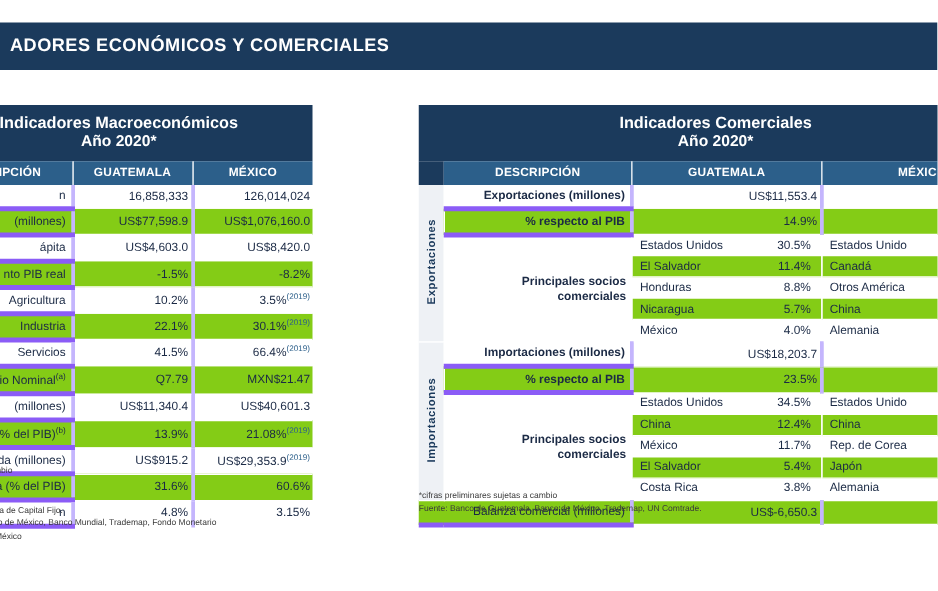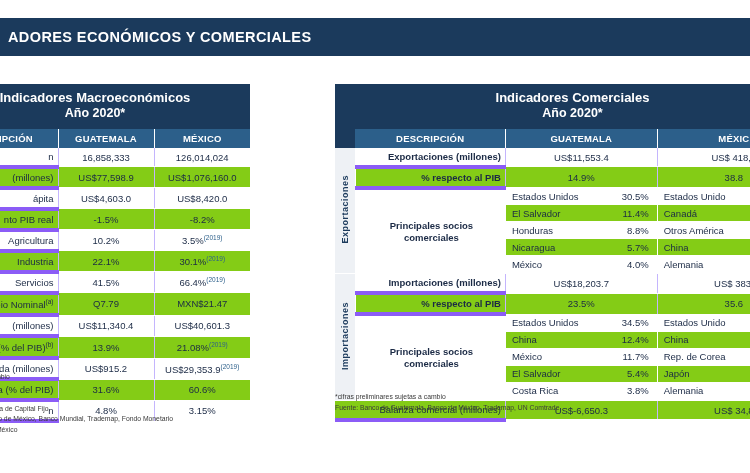--- a/index.html
+++ b/index.html
@@ -34,22 +34,22 @@
     background:#2c5f8a;color:#fff;font-size:9.5px;font-weight:bold;
     text-align:center;padding:4px 2px;letter-spacing:.2px;
     border-right:1px solid #ffffff;
   }
   .colhead th:last-child{border-right:none;}
   .desc{
     text-align:right;padding:3px 4px 3px 6px;font-size:9.5px;white-space:nowrap;
     border-bottom:4px solid #8b5cf6;
   }
   .val{
-    text-align:center;padding:3px 2px;font-size:9.5px;white-space:nowrap;
-    border-bottom:1px solid #ffffff;border-left:1px solid #c4b5fd;
+    text-align:right;padding:3px 2px;font-size:9.5px;white-space:nowrap;
+    border-bottom:1px solid #ffffff;border-left:3px solid #c4b5fd;
   }
   .zebra0{background:#ffffff;}
   .zebra1{background:#84cc16;}
   .sup{font-size:6.5px;vertical-align:super;}
   .yr{font-size:6.5px;vertical-align:super;color:#2c5f8a;}
 
   
   #macro{left:-60px;top:84px;width:310px;}
   #macro .thead{width:310px;}
   #macro table{width:310px;}
@@ -74,21 +74,21 @@
     text-align:center;vertical-align:middle;
   }
   .sidelbl span{
     display:inline-block;writing-mode:vertical-rl;transform:rotate(180deg);
     font-size:9px;font-weight:bold;color:#1b3a5c;letter-spacing:.5px;
   }
   .c2-desc{width:150px;}
   .c2-gt{width:152px;}
   .c2-mx{width:153px;}
   .socios-lbl{
-    font-size:9.5px;font-weight:bold;text-align:center;padding:0 4px 0 6px;
+    font-size:9.5px;font-weight:bold;text-align:right;padding:0 4px 0 6px;
     border-bottom:1px solid #fff;line-height:1.25;margin-top:32px;
   }
   .pair{display:flex;justify-content:space-between;padding:2.5px 8px 2.5px 6px;
         font-size:9.5px;border-bottom:1px solid #ffffff;}
   .pair .country{text-align:center;}
   .pair .pct{text-align:right;}
   .cellwrap{padding:0;border-left:1px solid #ffffff;border-bottom:1px solid #fff;}
   .bold{font-weight:bold;}
   .balance td{font-weight:normal;}
 

